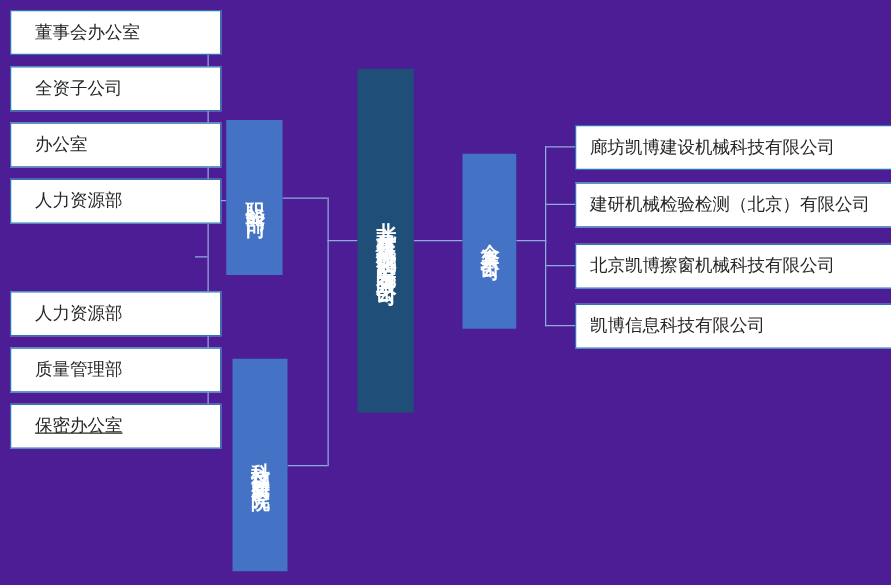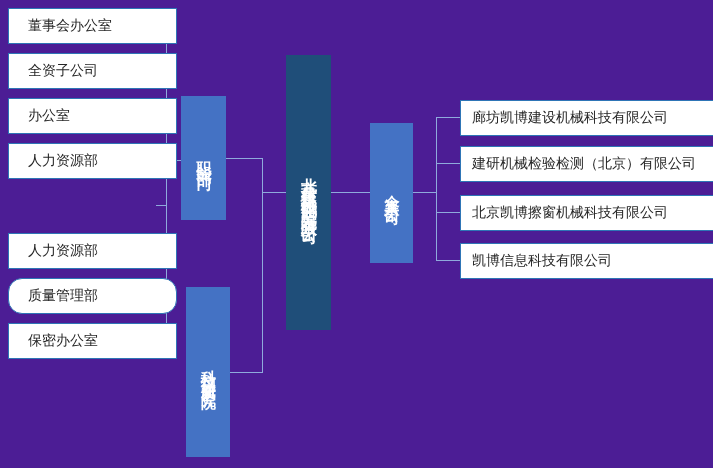--- a/index.html
+++ b/index.html
@@ -71,22 +71,22 @@
   <div class="line" style="left:436px; top:117px; width:24px; height:1px;"></div>
   <div class="line" style="left:436px; top:163px; width:24px; height:1px;"></div>
   <div class="line" style="left:436px; top:212px; width:24px; height:1px;"></div>
   <div class="line" style="left:436px; top:260px; width:24px; height:1px;"></div>
 
   <div class="leafbox dept" style="top:8px;">董事会办公室</div>
   <div class="leafbox dept" style="top:53px;">全资子公司</div>
   <div class="leafbox dept" style="top:98px;">办公室</div>
   <div class="leafbox dept" style="top:143px;">人力资源部</div>
   <div class="leafbox dept" style="top:233px;">人力资源部</div>
-  <div class="leafbox dept" style="top:278px;border-radius:14px;">质量管理部</div>
-  <div class="leafbox dept" style="top:323px;">保密办公室</div>
+  <div class="leafbox dept" style="top:278px;">质量管理部</div>
+  <div class="leafbox dept" style="top:323px;text-decoration:underline;">保密办公室</div>
 
   <div class="vbox branch" style="left:181px; top:96px; width:45px; height:124px;">职能部门</div>
   <div class="vbox branch" style="left:186px; top:287px; width:44px; height:170px;">科技创新研究院</div>
   <div class="vbox branch" style="left:370px; top:123px; width:43px; height:140px;">全资子公司</div>
 
   <div class="vbox rootbox" style="left:286px; top:55px; width:45px; height:275px;">北京建筑机械化研究院有限公司</div>
 
   <div class="leafbox comp" style="top:100px;">廊坊凯博建设机械科技有限公司</div>
   <div class="leafbox comp" style="top:146px;">建研机械检验检测（北京）有限公司</div>
   <div class="leafbox comp" style="top:195px;">北京凯博擦窗机械科技有限公司</div>

